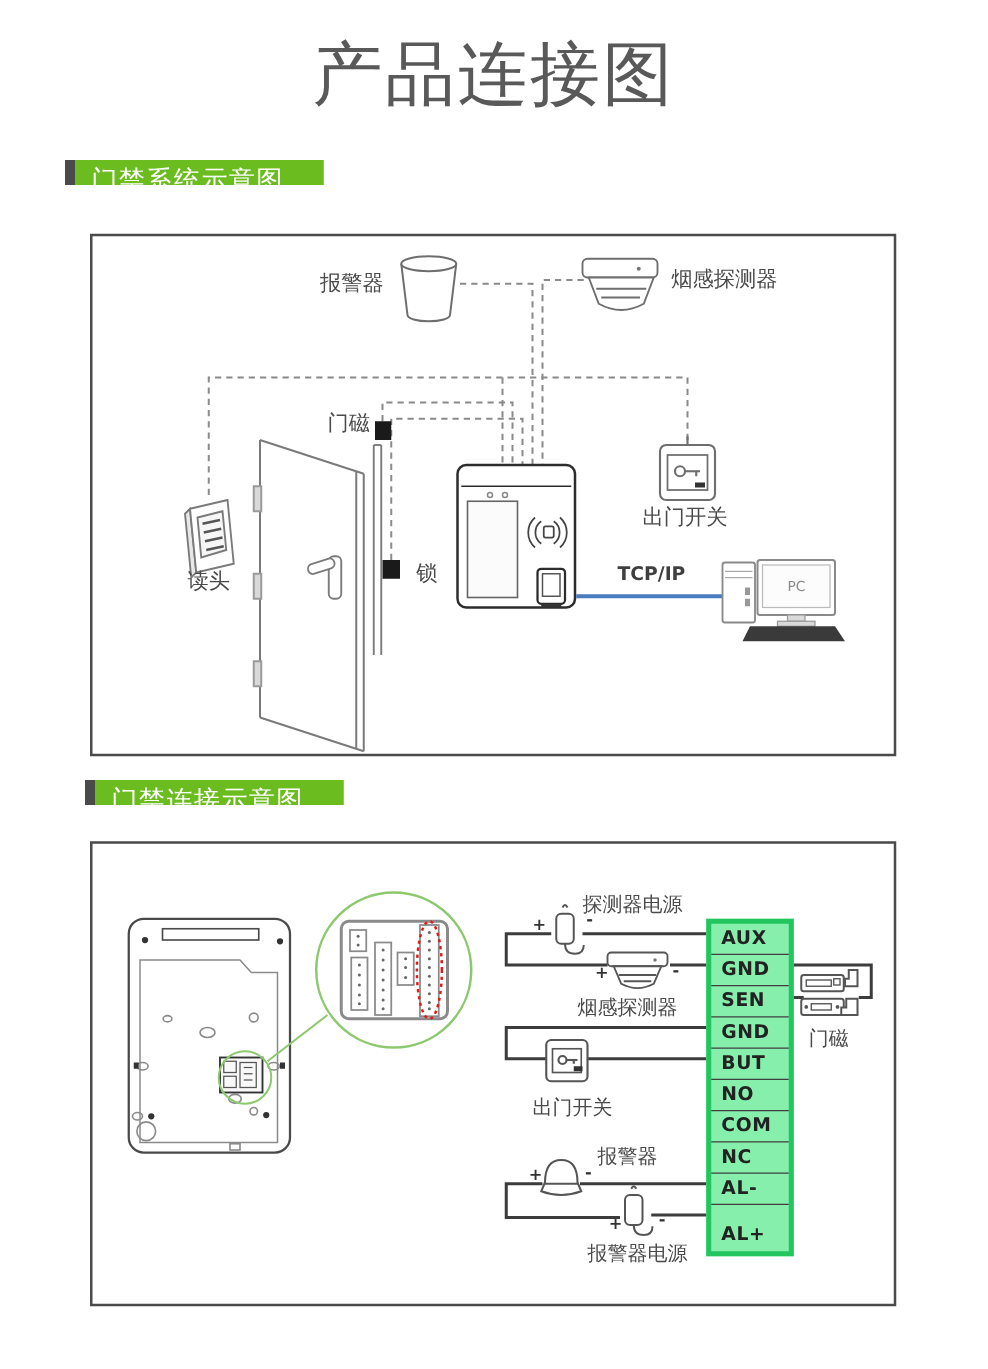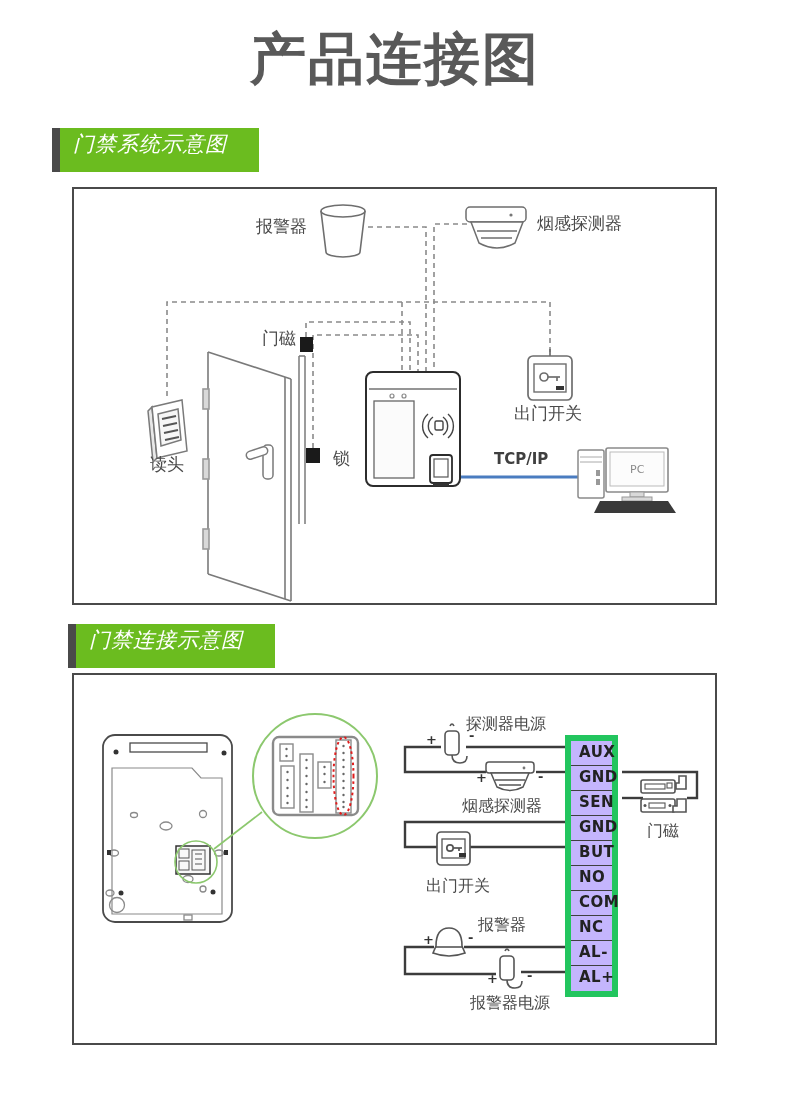--- a/index.html
+++ b/index.html
@@ -3,41 +3,41 @@
 <meta charset="utf-8">
 <style>
   html,body{margin:0;padding:0;}
   body{
     width:790px;height:1095px;position:relative;background:#ffffff;
     font-family:"DejaVu Sans","Liberation Sans",sans-serif;overflow:hidden;
   }
   .abs{position:absolute;}
   .page-title{
     left:0;top:22px;width:790px;text-align:center;
-    font-size:56px;font-weight:700;color:#595959;letter-spacing:2px;
-  }
-  .section-label{height:44px;display:flex;align-items:stretch;font-style:italic;}
+    font-size:56px;font-weight:400;color:#595959;letter-spacing:2px;
+  }
+  .section-label{height:20px;display:flex;align-items:stretch;}
   .section-label .bar{width:8px;background:#4a4a4a;}
   .section-label .green{
     width:186px;background:#6bbc1f;color:#ffffff;font-size:21px;
     line-height:32px;padding-left:13px;letter-spacing:1px;white-space:nowrap;
   }
   .frame{
     border:2px solid #4a4a4a;background:#ffffff;box-sizing:border-box;
   }
   .terminal{
-    left:565px;top:735px;width:53px;box-sizing:border-box;
-    border:6px solid #22c55e;background:#c4b5fd;
+    left:565px;top:735px;width:70px;box-sizing:border-box;
+    border:4px solid #22c55e;background:#86efac;
   }
   .terminal .trow{
     height:25px;box-sizing:border-box;border-bottom:1.5px solid #3f3f3f;
     font-size:15px;font-weight:600;color:#222;line-height:23px;padding-left:8px;
     letter-spacing:0.5px;
   }
-  .terminal .trow:last-child{border-bottom:none;}
+  .terminal .trow:last-child{border-bottom:none;margin-top:12px;}
   svg text{font-family:"DejaVu Sans","Liberation Sans",sans-serif;}
   .lbl{fill:#4a4a4a;font-size:17px;}
   .lbl2{fill:#4a4a4a;font-size:16px;}
   .sign{fill:#333;font-size:13px;font-weight:700;}
 </style>
 </head>
 <body>
 
 <div class="abs page-title">产品连接图</div>
 

